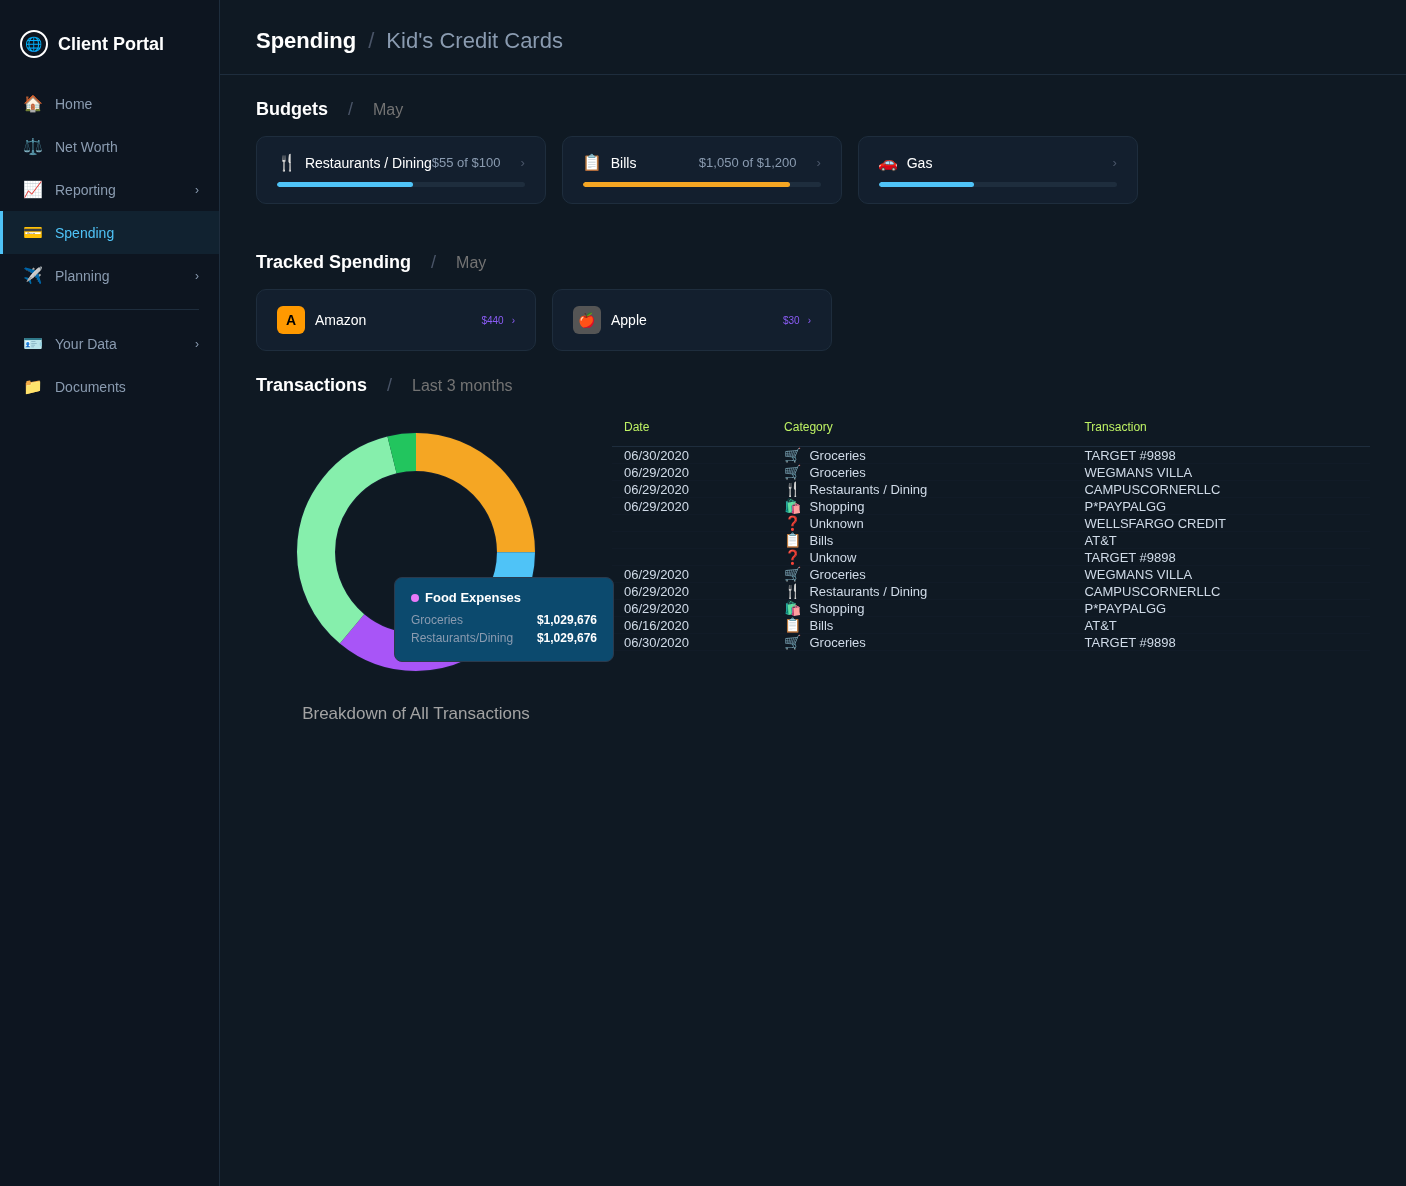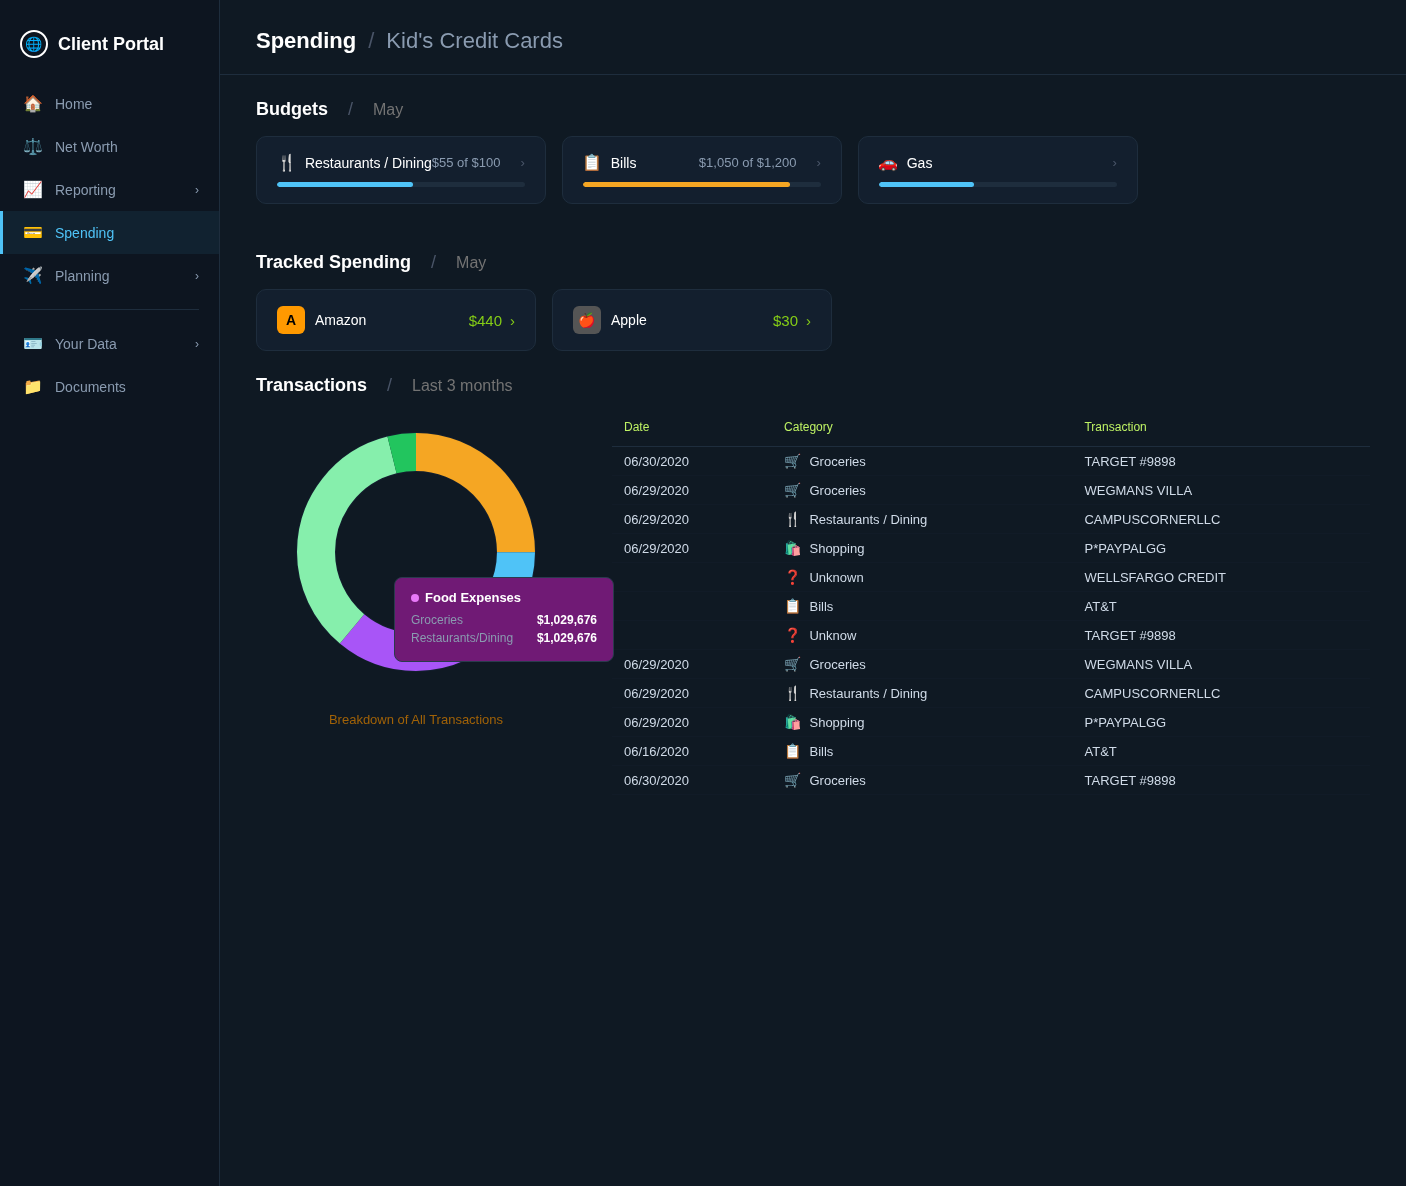--- a/index.html
+++ b/index.html
@@ -162,49 +162,49 @@
       display: flex;
       align-items: center;
       justify-content: space-between;
     }
     .tracked-card-left {
       display: flex; align-items: center; gap: 10px;
       font-size: 14px; font-weight: 500;
     }
     .tracked-card-right {
       display: flex; align-items: center; gap: 8px;
-      color: #84cc16; font-size: 15px;
+      color: #8b5cf6; font-size: 10px;
     }
     .brand-icon {
       width: 28px; height: 28px;
       border-radius: 6px;
       display: flex; align-items: center; justify-content: center;
       font-size: 14px; font-weight: 800;
       color: #fff;
     }
     .amazon-icon { background: #ff9900; color: #000; }
     .apple-icon { background: #555; }
 
     
     .transactions-section { padding: 0 36px 36px; }
     .transactions-layout { display: flex; gap: 36px; align-items: flex-start; }
     .chart-side { flex: 0 0 320px; display: flex; flex-direction: column; align-items: center; }
     .table-side { flex: 1; }
 
     
     .donut-wrapper { position: relative; width: 280px; height: 280px; }
-    .donut-label { text-align: center; color: #a16207; font-size: 13px; margin-top: 20px; }
+    .donut-label { text-align: center; color: #a3a3a3; font-size: 17px; margin-top: 12px; }
 
     
     .chart-tooltip {
       position: absolute;
       bottom: 30px;
       left: 50%;
       transform: translateX(-10%);
-      background: #701a75;
+      background: #0c4a6e;
       border: 1px solid #2a3a4d;
       border-radius: 8px;
       padding: 12px 16px;
       font-size: 12px;
       min-width: 220px;
       z-index: 10;
     }
     .tooltip-title {
       display: flex; align-items: center; gap: 6px;
       font-weight: 600; font-size: 13px; margin-bottom: 8px;
@@ -217,21 +217,21 @@
     .tooltip-row span:last-child { color: #fff; font-weight: 700; }
 
     
     .trans-table { width: 100%; border-collapse: collapse; }
     .trans-table th {
       text-align: left; padding: 8px 12px 12px;
       color: #bef264; font-size: 12px; font-weight: 500;
       border-bottom: 1px solid #1e2d3d;
     }
     .trans-table td {
-      padding: 6px 12px;
+      padding: 0 12px;
       font-size: 13px;
       color: #d0dbe8;
       border-bottom: 1px solid #111b27;
     }
     .cat-cell { display: flex; align-items: center; gap: 8px; }
     .cat-icon { font-size: 14px; }
   </style>
 </head>
 <body>
 

